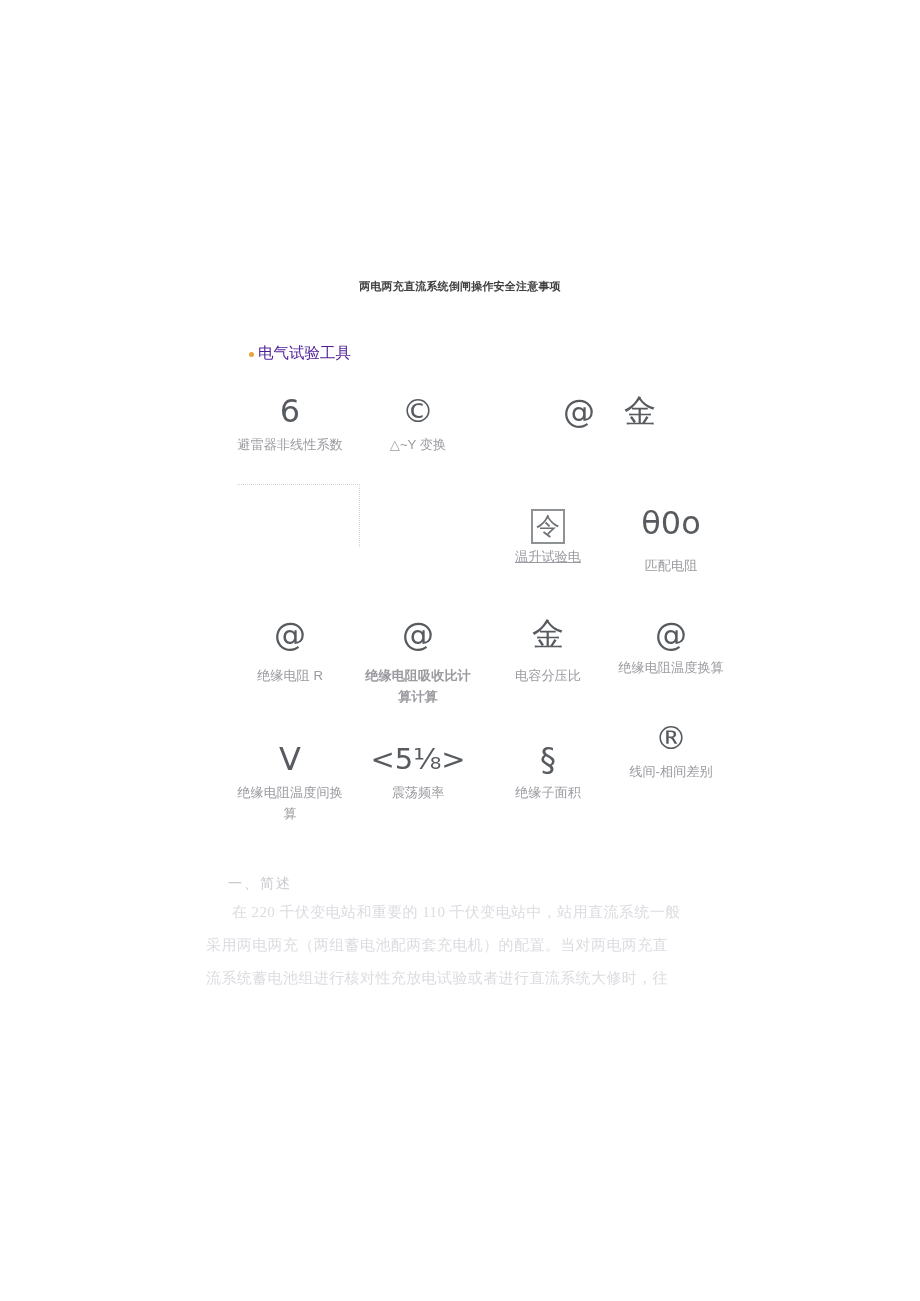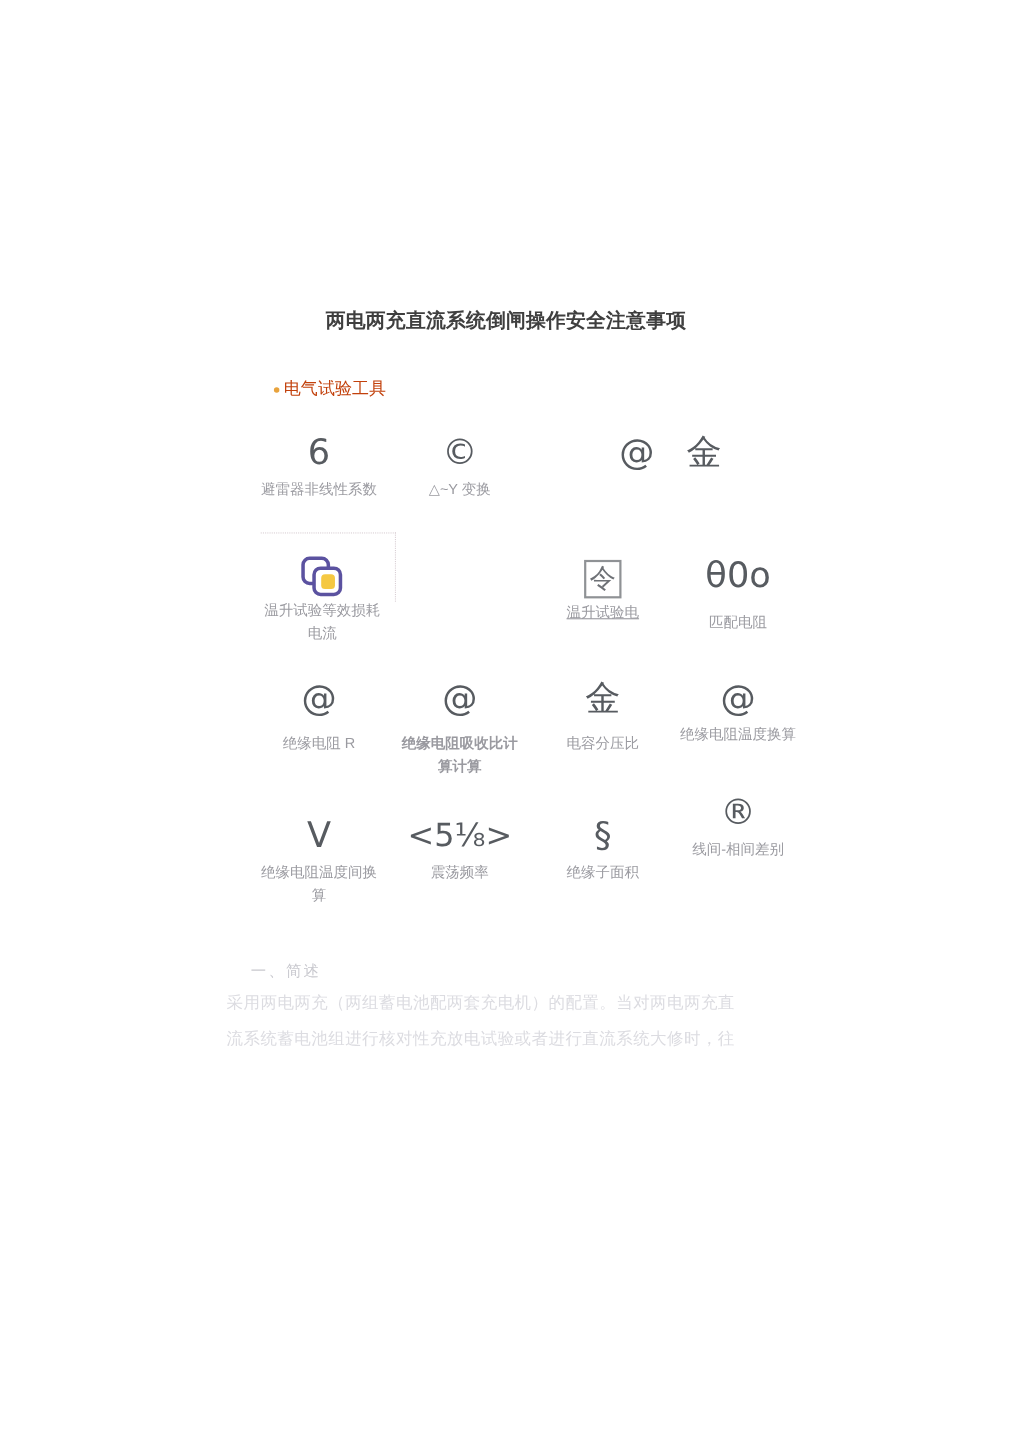--- a/index.html
+++ b/index.html
@@ -23,37 +23,37 @@
     background: #ffffff;
   }
 
   
   #doc-title {
     position: absolute;
     left: 0;
     top: 279px;
     width: 920px;
     text-align: center;
-    font-size: 18px;
+    font-size: 11px;
     font-weight: bold;
     letter-spacing: 0.2px;
     color: #3f3f3f;
     font-family: "Liberation Sans", "DejaVu Sans", sans-serif;
   }
 
   
   #section-heading {
     position: absolute;
     left: 249px;
     top: 343px;
     display: flex;
     align-items: center;
     gap: 4px;
     font-size: 15.5px;
-    color: #c2410c;
+    color: #4c1d95;
   }
   #section-heading .bullet {
     width: 5px;
     height: 5px;
     border-radius: 50%;
     background: #e8a33d;
     display: inline-block;
     position: relative;
     top: 1px;
     flex: none;
@@ -184,30 +184,20 @@
     <div class="grid-cell" style="left:313px; top:0px; width:60px;">
       <span class="cell-glyph">@</span>
       <span class="cell-label"></span>
     </div>
 
     <div class="grid-cell" style="left:374px; top:0px; width:60px;">
       <span class="cell-glyph">金</span>
       <span class="cell-label"></span>
     </div>
 
-    <div class="grid-cell" style="left:3px; top:112px;">
-      <span class="copy-icon">
-        <svg width="42" height="40" viewBox="0 0 42 40" xmlns="http://www.w3.org/2000/svg">
-          <rect x="3.5" y="3.5" width="23" height="23" rx="6" ry="6" fill="none" stroke="#5b52a0" stroke-width="3.2"></rect>
-          <rect x="13.5" y="12.5" width="24" height="24" rx="6" ry="6" fill="#ffffff" stroke="#5b52a0" stroke-width="3.2"></rect>
-          <rect x="20" y="18" width="12.5" height="13.5" rx="3.5" ry="3.5" fill="#f5c842"></rect>
-        </svg>
-      </span>
-      <span class="cell-label">温升试验等效损耗电流</span>
-    </div>
 
 
     <div class="grid-cell" style="left:258px; top:112px;">
       <span class="cell-glyph">
         <span class="glyph-box">令</span>
       </span>
       <span class="cell-label" style="text-decoration:underline;">温升试验电</span>
     </div>
 
     <div class="grid-cell" style="left:381px; top:112px;">
@@ -252,17 +242,18 @@
 
     <div class="grid-cell" style="left:381px; top:327px;">
       <span class="cell-glyph">®</span>
       <span class="cell-label">线间-相间差别</span>
     </div>
 
   </div>
 
   <div id="body-block">
     <div id="body-heading">一、简述</div>
+    <div class="body-line indent">在 220 千伏变电站和重要的 110 千伏变电站中，站用直流系统一般</div>
     <div class="body-line">采用两电两充（两组蓄电池配两套充电机）的配置。当对两电两充直</div>
     <div class="body-line">流系统蓄电池组进行核对性充放电试验或者进行直流系统大修时，往</div>
   </div>
 
 </div>
 
 </body></html>

